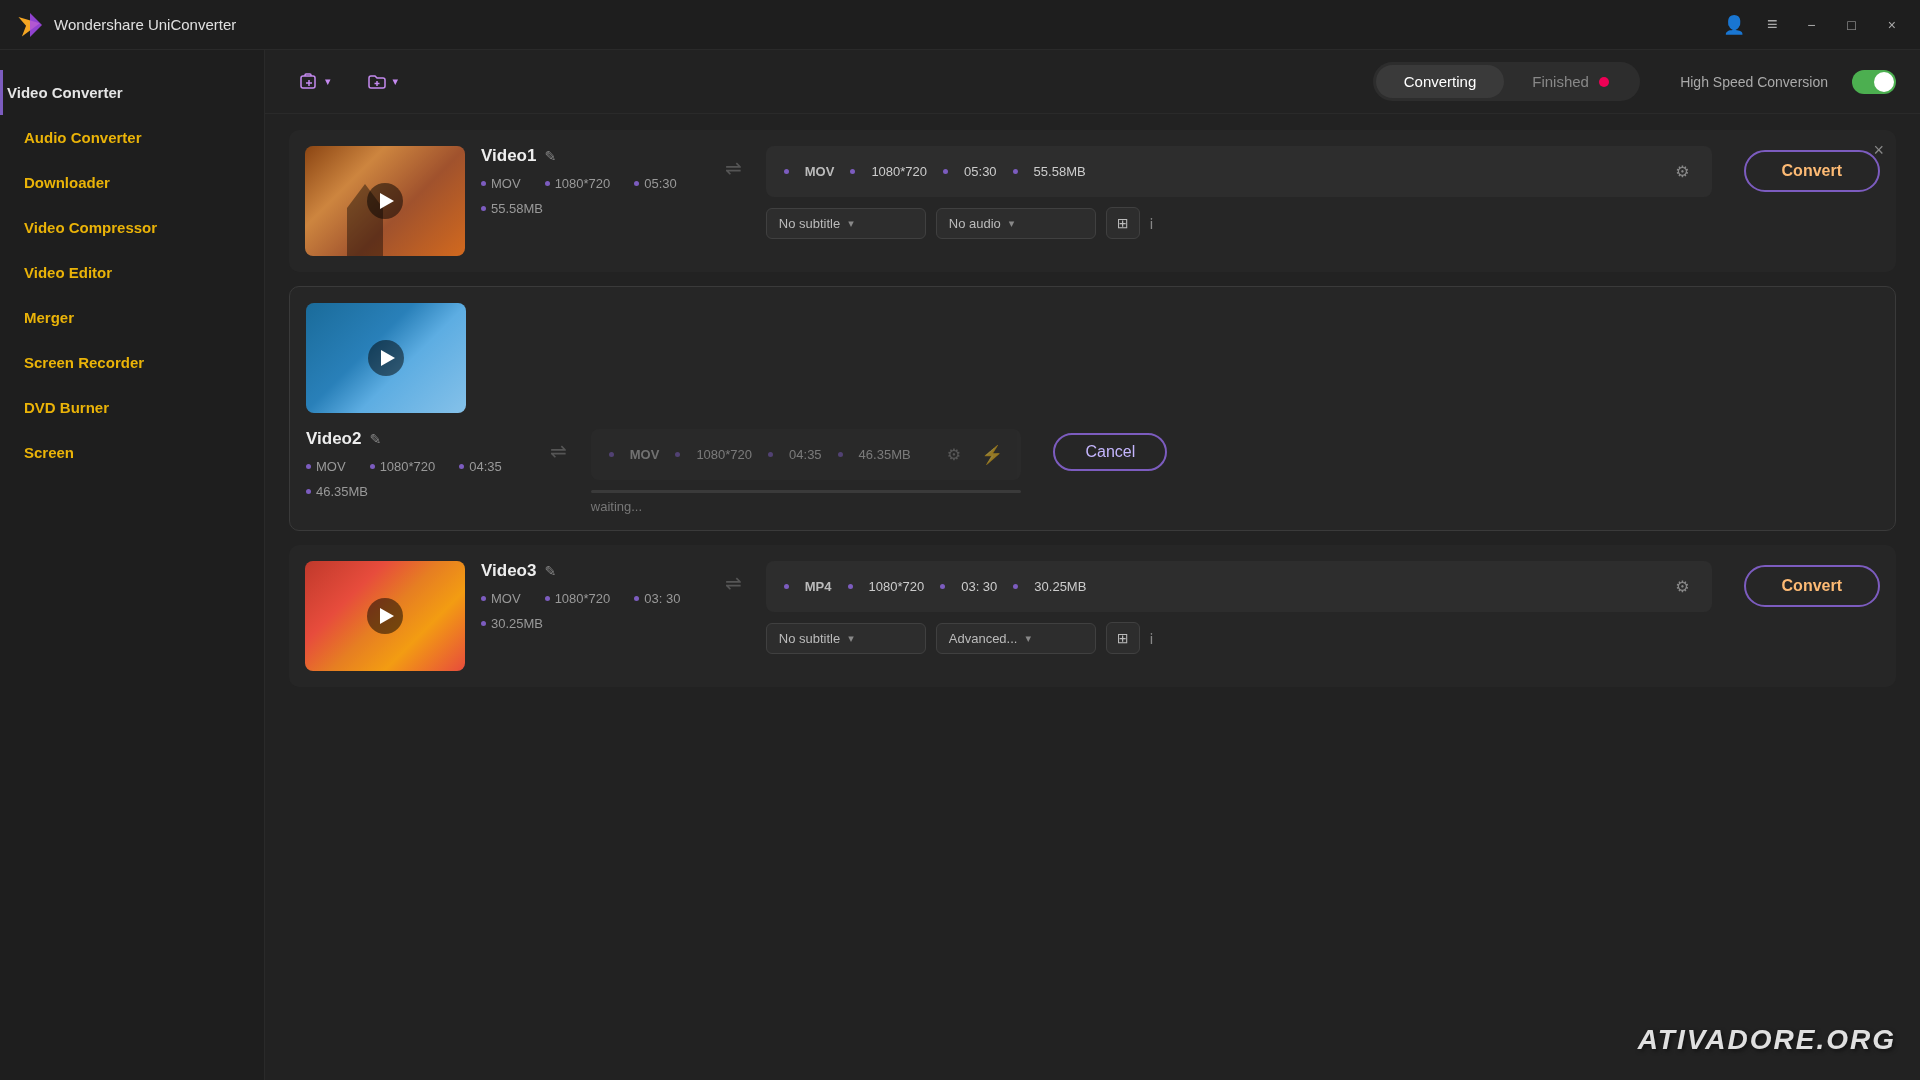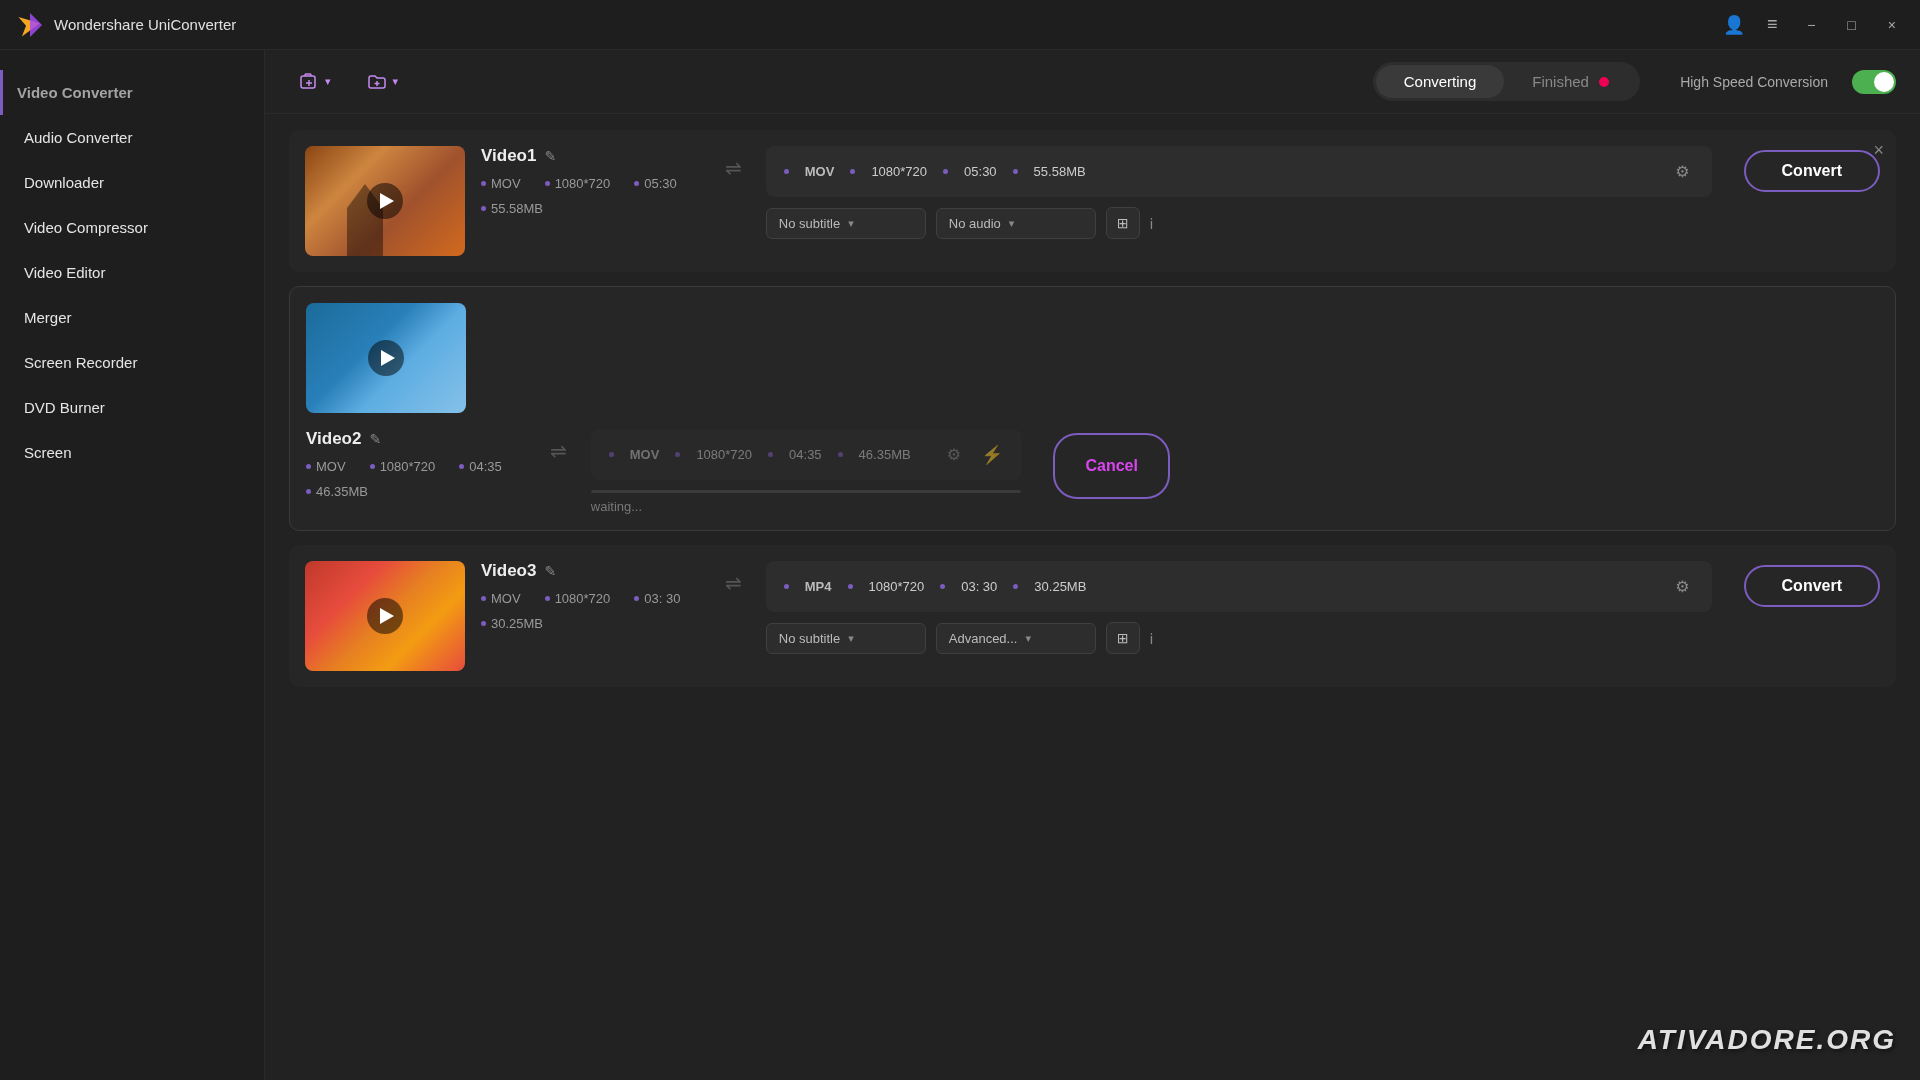--- a/index.html
+++ b/index.html
@@ -64,29 +64,30 @@
     .sidebar {
       width: 265px;
       background: #1e1e1e;
       padding: 20px 0;
       border-right: 1px solid #2a2a2a;
       flex-shrink: 0;
     }
     .sidebar-item {
       padding: 14px 24px;
       font-size: 15px;
+      color: #eab308;
+      cursor: pointer;
+      transition: background 0.15s;
+      font-weight: bold;
+    }
+    .sidebar-item.active {
       color: #e5e5e5;
-      cursor: pointer;
-      transition: background 0.15s;
-    }
-    .sidebar-item.active {
-      color: #a3a3a3;
       font-weight: 600;
       border-left: 3px solid #7c5cbf;
-      padding-left: 14px;
+      padding-left: 4px;
     }
 
     
     .main {
       flex: 1;
       background: #222;
       display: flex;
       flex-direction: column;
     }
 
@@ -373,40 +374,40 @@
       border: none;
       color: #888;
       font-size: 15px;
       cursor: pointer;
     }
 
     
     .convert-btn {
       background: transparent;
       border: 2px solid #7c5cbf;
-      color: #ffffff;
+      color: #fdba74;
       border-radius: 24px;
       padding: 10px 36px;
       font-size: 16px;
       font-weight: 600;
       cursor: pointer;
       white-space: nowrap;
       transition: background 0.15s;
       margin-left: 16px;
     }
 
     
     .cancel-btn {
       background: transparent;
       border: 2px solid #7c5cbf;
-      color: #d946ef;
+      color: #c4b5fd;
       border-radius: 24px;
-      padding: 22px 30px;
+      padding: 8px 30px;
       font-size: 16px;
-      font-weight: 700;
+      font-weight: 400;
       cursor: pointer;
       white-space: nowrap;
       margin-left: 16px;
     }
 
     .waiting-text {
       font-size: 13px;
       color: #777;
       margin-top: 6px;
     }

